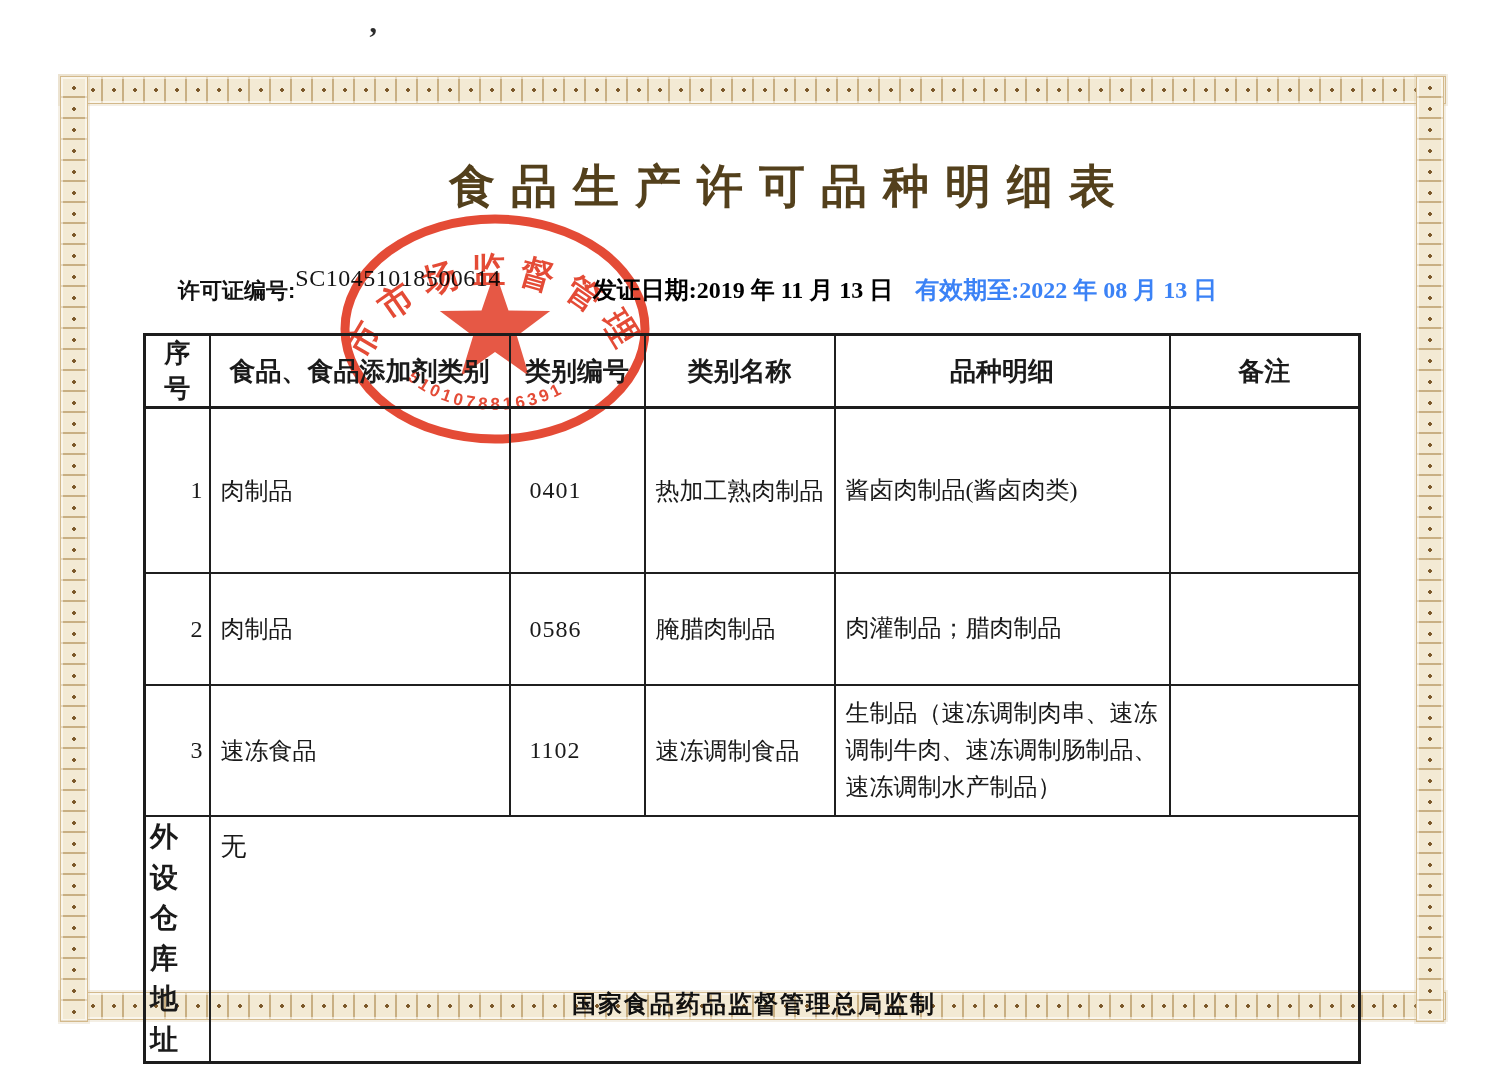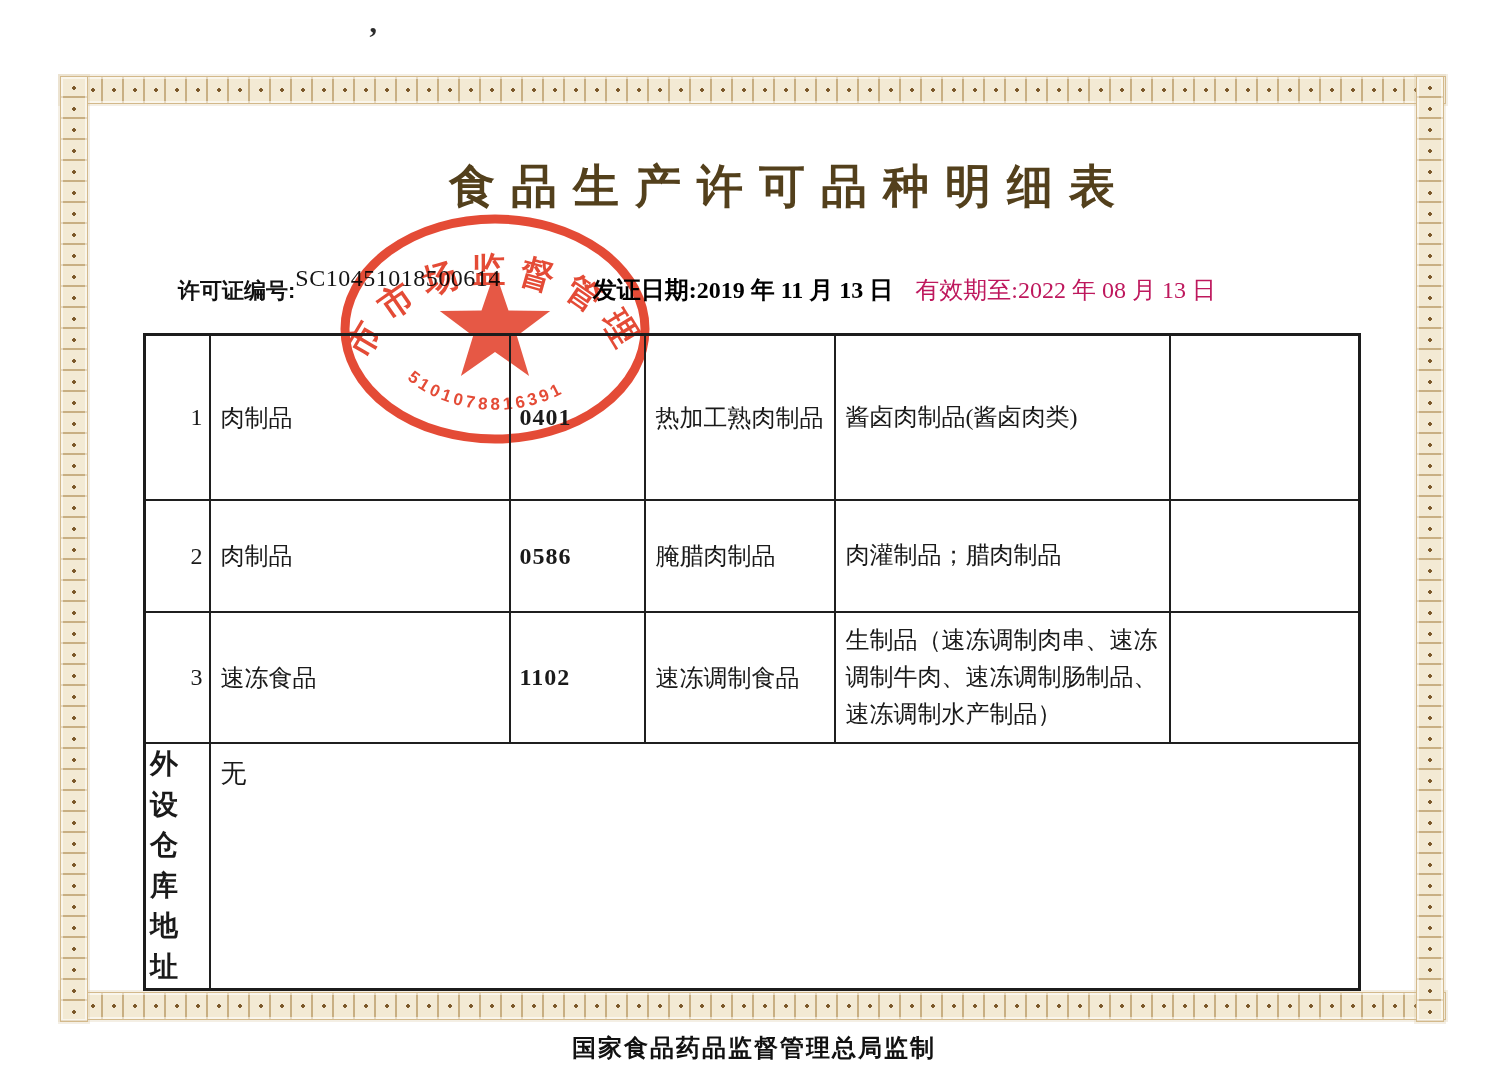--- a/index.html
+++ b/index.html
@@ -40,21 +40,21 @@
     position:absolute;left:0;top:156px;width:100%;
     text-align:center;text-indent:40px;
     font-size:46px;font-weight:bold;color:#53401c;
     letter-spacing:16px;
     margin-left:16px;
   }
   .license-row{position:absolute;left:178px;top:274px;width:1200px;font-size:24px;white-space:nowrap;}
   .license-label{font-family:"Liberation Sans","DejaVu Sans",sans-serif;font-weight:bold;font-size:22px;color:#111;}
   .license-number{position:relative;top:-12px;font-size:24px;letter-spacing:.5px;color:#151515;}
   .license-date{margin-left:92px;font-weight:700;color:#000000;}
-  .license-valid{margin-left:22px;font-weight:400;color:#be185d;margin-top:24px;}
+  .license-valid{margin-left:22px;font-weight:700;color:#3b82f6;margin-top:24px;}
 
   
   .stamp{position:absolute;left:334px;top:211px;width:322px;height:238px;
          mix-blend-mode:multiply;opacity:.92;pointer-events:none;}
 
   
   table.license-table{
     position:absolute;left:143px;top:333px;
     border-collapse:collapse;table-layout:fixed;
     width:1215px;
@@ -70,32 +70,32 @@
     font-family:"Liberation Sans","DejaVu Sans",sans-serif;
     font-weight:bold;font-size:26px;text-align:center;
     height:57px;border-bottom:3px solid #1c1c1c;
   }
   .row-1 td{height:163px;}
   .row-2 td{height:110px;}
   .row-3 td{height:129px;}
   .row-wh td{height:120px;}
   td.seq{text-align:right;padding-right:6px;vertical-align:middle;}
   td.cat,td.code,td.cname{vertical-align:middle;text-align:left;}
-  td.code{padding-left:9px;letter-spacing:1px;font-weight:bold;}
+  td.code{padding-left:19px;letter-spacing:1px;}
   td.detail{vertical-align:middle;text-align:left;line-height:1.55;padding-right:7px;}
   td.wh-label{
     font-family:"Liberation Sans","DejaVu Sans",sans-serif;
     font-weight:bold;font-size:28px;line-height:1.45;
     vertical-align:middle;text-align:left;padding:0 4px;
   }
   td.wh-value{vertical-align:top;text-align:left;padding-top:12px;font-size:26px;}
 
   
   .doc-footer{
-    position:absolute;left:0;top:1032px;width:100%;
+    position:absolute;left:0;top:988px;width:100%;
     text-align:center;
     font-family:"Liberation Sans","DejaVu Sans",sans-serif;
     font-weight:bold;font-size:24px;color:#111;letter-spacing:2px;
   }
 </style>
 </head>
 <body>
 
 <div class="page">
 
@@ -132,20 +132,28 @@
   <table class="license-table">
     <colgroup>
       <col style="width:65px">
         <col style="width:300px">
         <col style="width:135px">
       <col style="width:190px">
         <col style="width:335px">
         <col style="width:190px">
     </colgroup>
     <tbody>
+        <tr class="row-header">
+      <th>序号</th>
+      <th>食品、食品添加剂类别</th>
+      <th>类别编号</th>
+      <th>类别名称</th>
+      <th>品种明细</th>
+      <th>备注</th>
+    </tr>
     <tr class="row-1">
       <td class="seq">1</td>
       <td class="cat">肉制品</td>
       <td class="code">0401</td>
       <td class="cname">热加工熟肉制品</td>
       <td class="detail">酱卤肉制品(酱卤肉类)</td>
       <td class="remark"></td>
     </tr>
     <tr class="row-2">
       <td class="seq">2</td>

